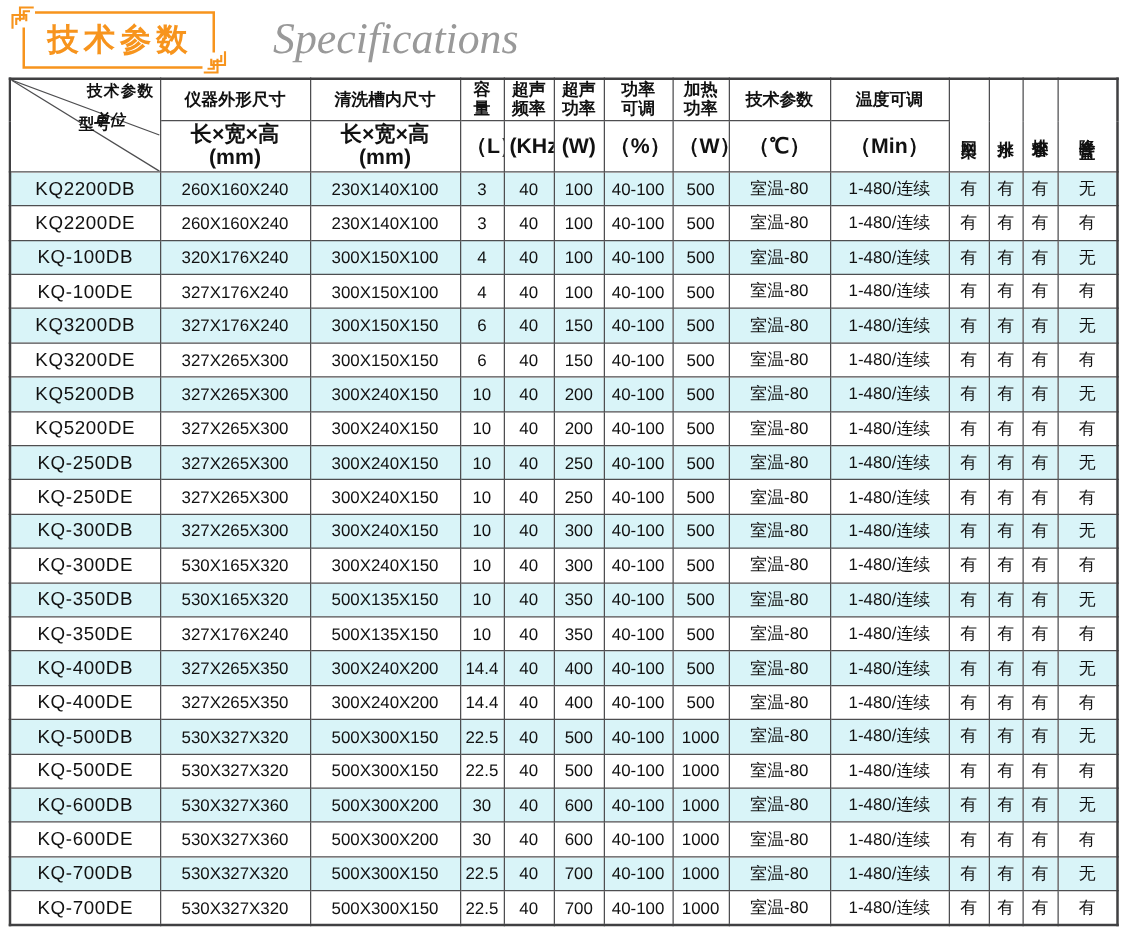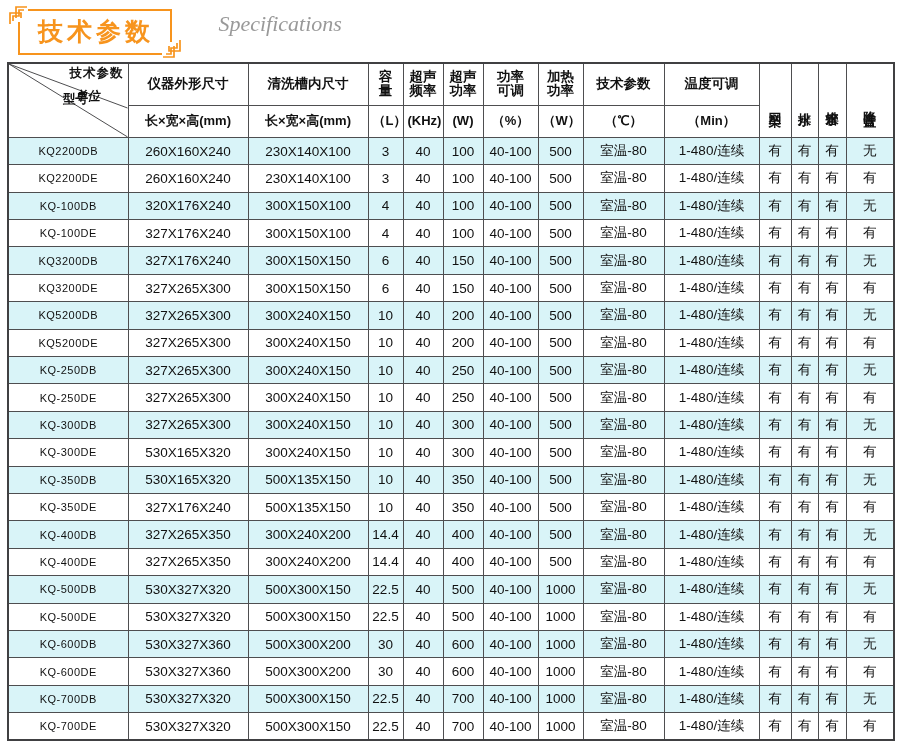--- a/index.html
+++ b/index.html
@@ -28,21 +28,21 @@
   }
   .corner-motif { position: absolute; width: 20px; height: 20px; background: #ffffff; }
   .corner-motif.tl { top: -9px; left: -12px; }
   .corner-motif.br { bottom: -9px; right: -12px; transform: rotate(180deg); }
   .title-en {
     display: inline-block;
     margin-left: 42px;
     margin-top: 6px;
     font-family: "Liberation Serif", serif;
     font-style: italic;
-    font-size: 22px;
+    font-size: 35px;
     color: #999999;
     vertical-align: top;
   }
   
   table.spec {
     position: absolute;
     top: 62px; left: 7px;
     width: 886px;
     border-collapse: collapse;
     table-layout: fixed;
@@ -56,21 +56,21 @@
   table.spec { border: 2px solid #404042; }
   thead th {
     background: #ffffff;
     font-weight: bold;
     font-size: 13.5px;
     line-height: 1.08;
     white-space: pre-line;
     padding: 1px 4px;
   }
   thead tr.h1 th { height: 28px; }
-  thead tr.h2 th { height: 25px; font-size: 13px; margin-top: 44px; }
+  thead tr.h2 th { height: 25px; font-size: 17px; margin-top: 44px; }
   .vhead {
     writing-mode: vertical-rl;
     text-orientation: upright;
     margin: 0 auto;
     letter-spacing: 1px;
     font-size: 13px;
     line-height: 1;
   }
   
   th.corner { position: relative; padding: 0; }
@@ -80,21 +80,21 @@
   th.corner .lbl.mid { top: 26px; left: 66px; font-style: italic; }
   th.corner .lbl.bl { top: 29px; left: 22px; margin-left: 32px; }
   
   tbody td {
     height: 27.4px;
     font-size: 13.5px;
     background: #ffffff;
     padding: 0 1px;
   }
   tbody tr:nth-child(odd) td { background: #d9f4f8; }
-  tbody td.model { font-size: 11px; letter-spacing: 0.5px; margin-left: 28px; }
+  tbody td.model { font-size: 15px; letter-spacing: 0.5px; margin-left: 28px; }
 </style>
 </head>
 <body>
 
 <div class="banner">
   <span class="title-box">
     <span class="corner-motif tl">
       <svg width="20" height="20" viewBox="0 0 20 20">
         <path d="M2 19 V8 H8 V2 H19 M5 16 V11 H11 V5 H16 M8 13 V8 M8 8 H13 V13" fill="none" stroke="#f7941d" stroke-width="1.7"></path>
       </svg>

